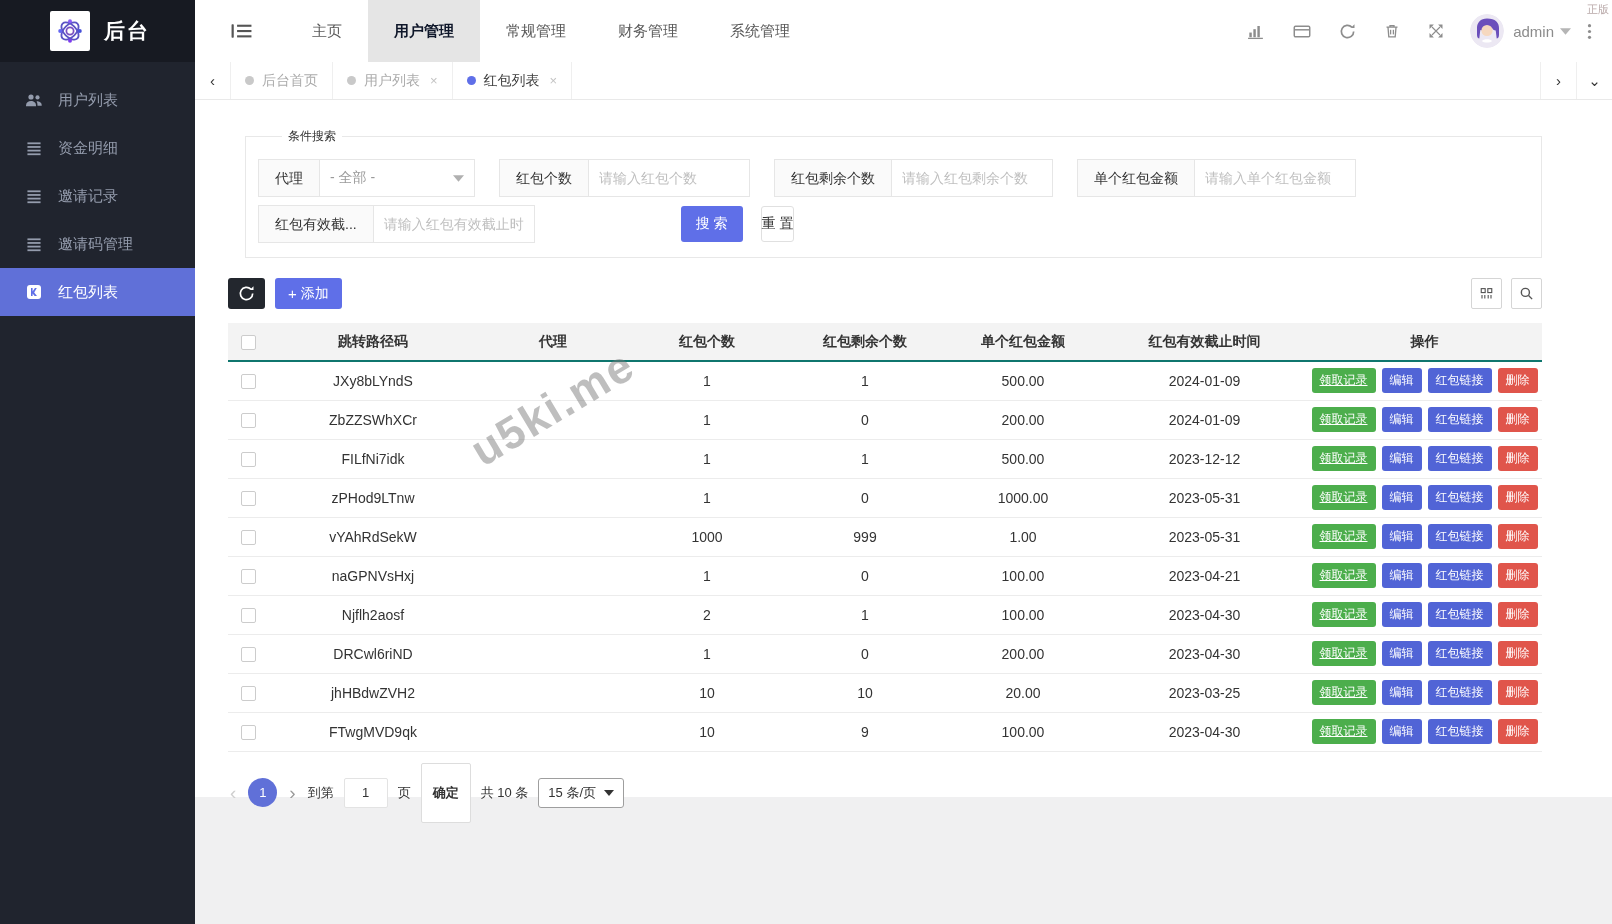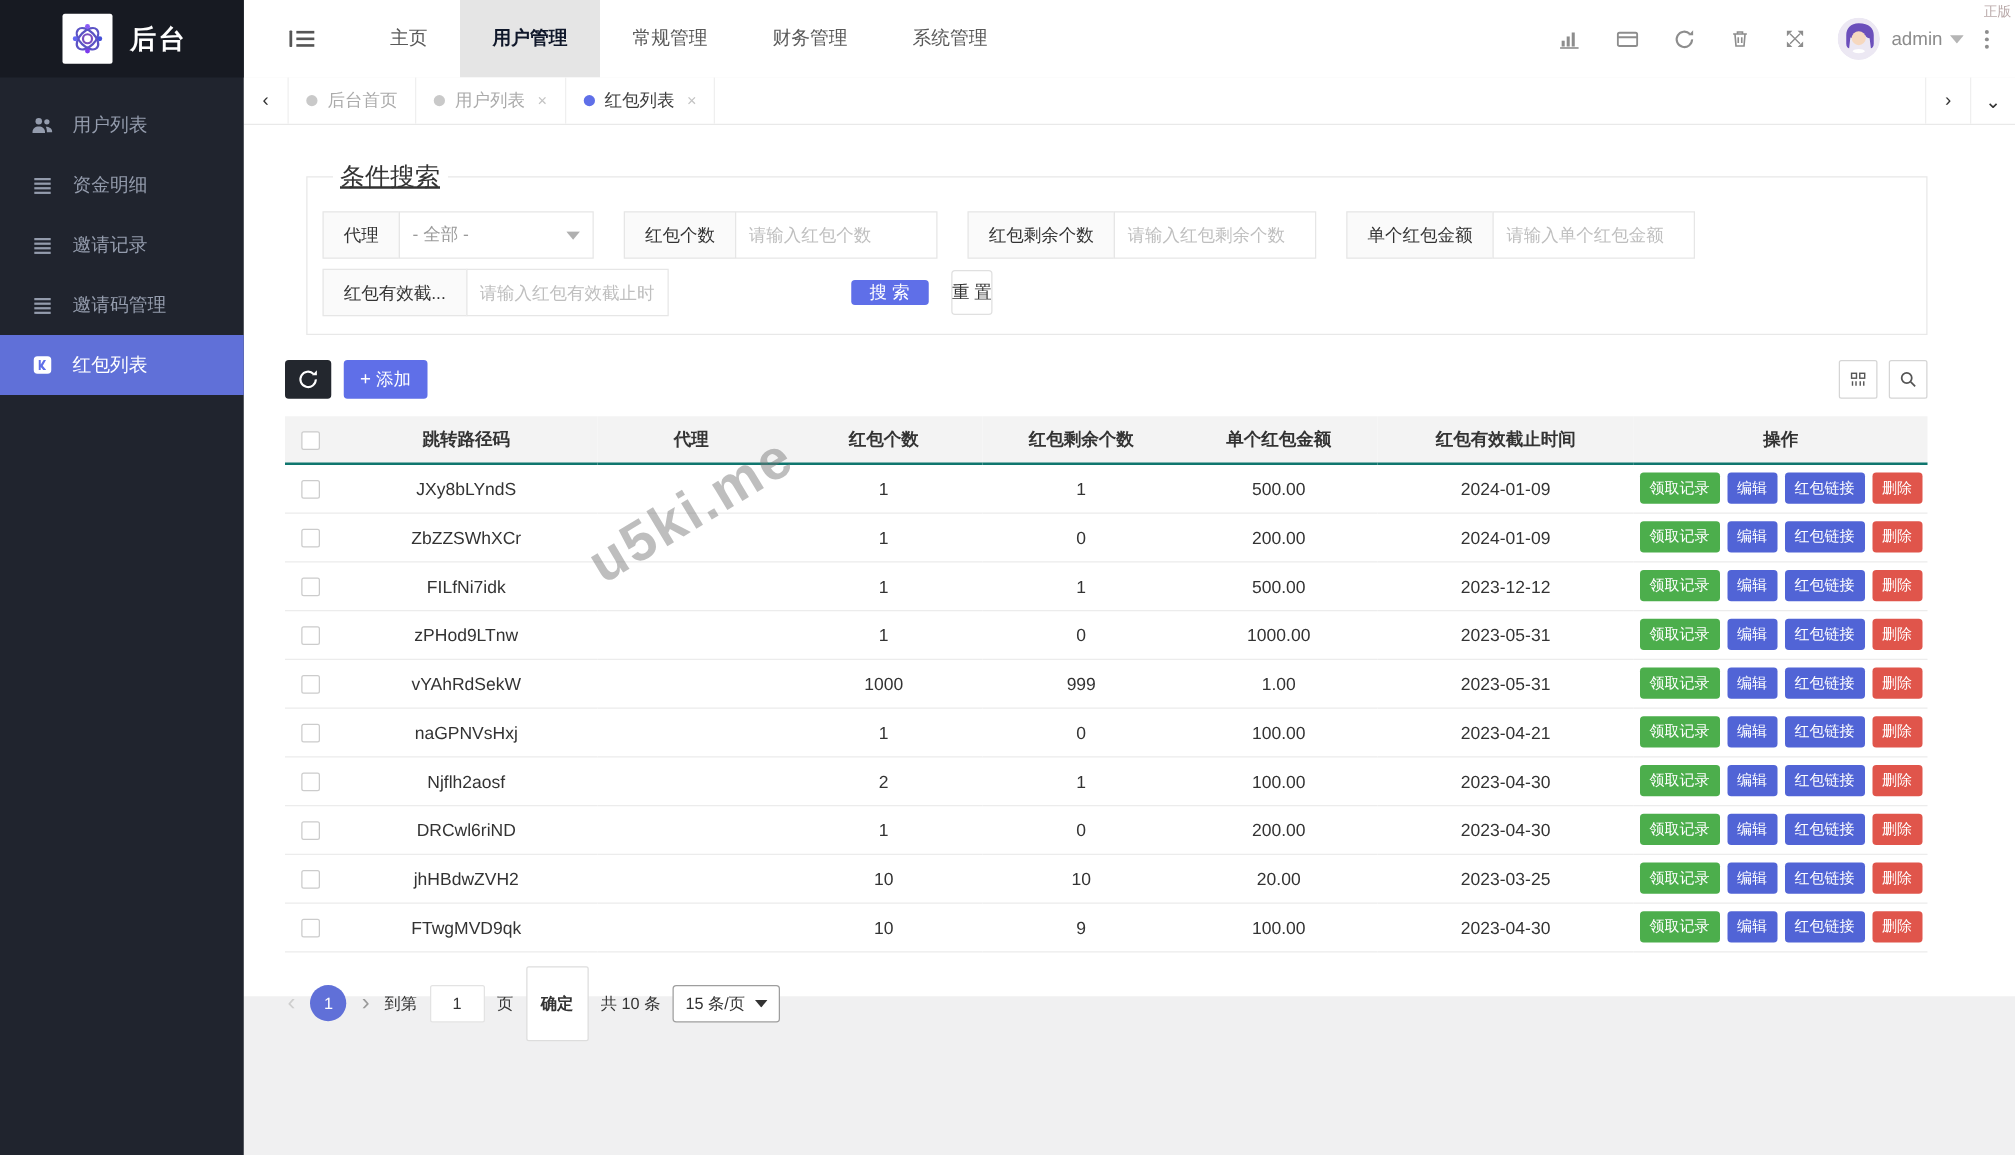--- a/index.html
+++ b/index.html
@@ -40,43 +40,43 @@
   .tab-arrow.rb{border-left:1px solid #efefef;}
   .tab{display:flex;align-items:center;gap:8px;padding:0 14px;border-right:1px solid #efefef;color:#ababab;font-size:14px;cursor:pointer;white-space:nowrap;}
   .tab .dot{width:9px;height:9px;border-radius:50%;background:#c9c9c9;flex:none;}
   .tab .close{color:#c3c3c3;font-size:13px;margin-left:2px;}
   .tab.active{color:#3d3d3d;}
   .tab.active .dot{background:var(--accent);}
   .tab-spacer{flex:1;}
   
   .content{position:absolute;left:195px;top:100px;right:0;height:697px;background:#fff;padding:28px 70px 0 33px;z-index:3;}
   fieldset.search{border:1px solid #e8e8e8;margin-left:17px;padding:6px 12px 14px 12px;}
-  fieldset.search legend{font-size:20px;color:#333;padding:0 6px;margin-left:8px;text-decoration:underline;}
+  fieldset.search legend{font-size:12px;color:#333;padding:0 6px;margin-left:24px;}
   .srow{display:flex;align-items:center;flex-wrap:nowrap;margin-top:8px;}
   .sgroup{display:inline-flex;margin-right:24px;}
   .slabel{background:#fafafa;border:1px solid #e6e6e6;height:38px;line-height:36px;padding:0 16px;font-size:14px;color:#333;white-space:nowrap;}
   .sinput{border:1px solid #e6e6e6;margin-left:-1px;height:38px;width:162px;padding:0 10px;font-size:14px;color:#333;outline:none;font-family:inherit;}
   .sinput::placeholder{color:#bfbfbf;}
   .sselect{border:1px solid #e6e6e6;margin-left:-1px;height:38px;width:156px;padding:0 10px;font-size:14px;color:#9a9a9a;display:inline-flex;align-items:center;justify-content:space-between;cursor:pointer;background:#fff;}
   .sselect .caret{color:#b0b0b0;}
-  .btn-search{background:var(--accent);color:#fff;border:none;height:20px;padding:0 15px;border-radius:3px;font-size:14px;margin-left:122px;cursor:pointer;font-family:inherit;}
+  .btn-search{background:var(--accent);color:#fff;border:none;height:36px;padding:0 15px;border-radius:3px;font-size:14px;margin-left:122px;cursor:pointer;font-family:inherit;}
   .btn-reset{background:#fff;color:#333;border:1px solid #e0e0e0;height:36px;padding:0 0;border-radius:3px;font-size:14px;margin-left:18px;cursor:pointer;font-family:inherit;}
   
   .toolbar{display:flex;align-items:center;margin:20px 0 14px 0;}
   .btn-refresh{width:37px;height:31px;background:#23272e;border:none;border-radius:3px;color:#fff;display:flex;align-items:center;justify-content:center;cursor:pointer;margin-right:10px;}
   .btn-add{background:var(--accent);color:#fff;border:none;height:31px;padding:0 13px;border-radius:3px;font-size:14px;display:flex;align-items:center;gap:4px;cursor:pointer;font-family:inherit;}
   .tool-spacer{flex:1;}
   .mini-btn{width:31px;height:31px;border:1px solid #d5d5d5;background:#fff;border-radius:2px;color:#555;display:flex;align-items:center;justify-content:center;cursor:pointer;margin-left:9px;}
   
   table.grid{width:100%;border-collapse:collapse;font-size:14px;}
   table.grid th{background:#f3f3f3;height:38px;font-weight:bold;color:#333;text-align:center;border-bottom:2px solid #0f766e;}
   table.grid td{height:39px;border-bottom:1px solid #ececec;text-align:center;color:#333;}
   input.cb{appearance:none;-webkit-appearance:none;width:15px;height:15px;border:1px solid #ccc;border-radius:2px;background:#fff;vertical-align:middle;cursor:pointer;}
   .act{display:inline-block;color:#fff;font-size:12px;padding:4px 8px;border-radius:3px;margin:0 3px;cursor:pointer;white-space:nowrap;}
-  .act.success{background:var(--success);}
+  .act.success{background:var(--success);text-decoration:underline;}
   .act.primary{background:var(--primary-btn);}
   .act.danger{background:var(--danger);}
   
   .pager{display:flex;align-items:center;margin-top:11px;font-size:13px;color:#333;gap:10px;}
   .pg-arrow{font-size:19px;color:#cfcfcf;cursor:pointer;line-height:1;padding:0 2px;}
   .pg-arrow.en{color:#9a9a9a;}
   .pg-cur{width:29px;height:29px;border-radius:50%;background:var(--sidebar-active);color:#fff;display:flex;align-items:center;justify-content:center;font-size:13px;cursor:pointer;}
   .pg-input{width:44px;height:30px;border:1px solid #e3e3e3;border-radius:2px;text-align:center;font-size:13px;outline:none;font-family:inherit;color:#333;}
   .pg-confirm{border:1px solid #ddd;background:#fff;border-radius:2px;padding:20px 11px;font-size:13px;font-weight:bold;cursor:pointer;font-family:inherit;color:#333;}
   .pg-size{border:1px solid #9e9e9e;border-radius:3px;padding:5px 9px;display:inline-flex;align-items:center;gap:8px;cursor:pointer;background:#fff;}

